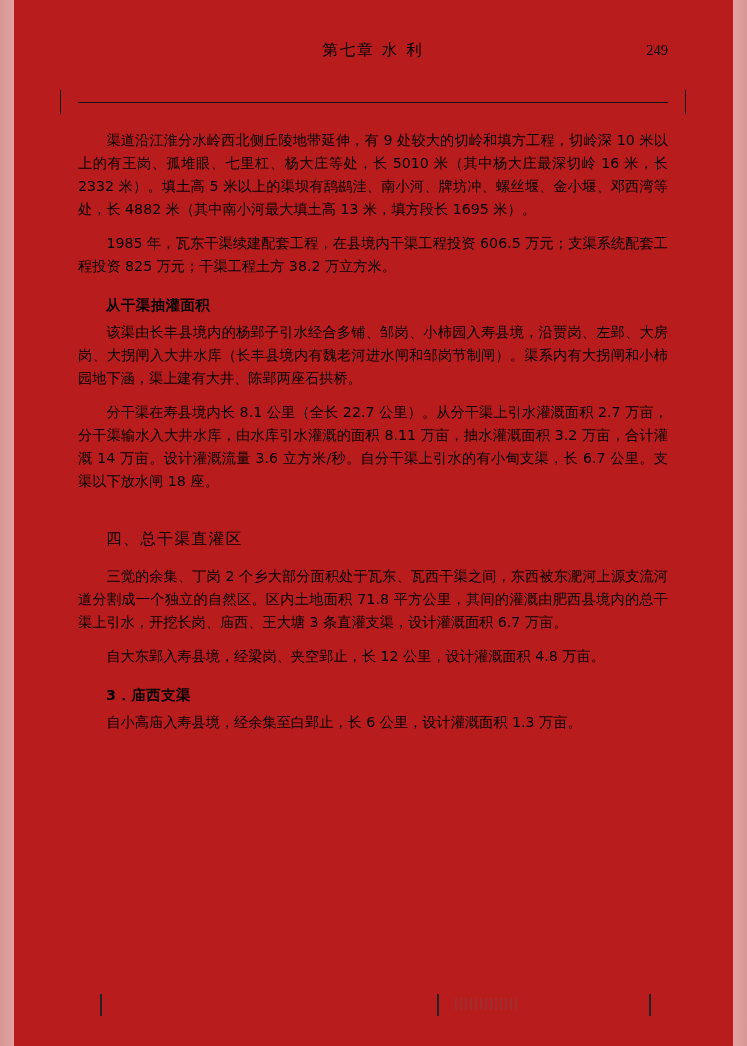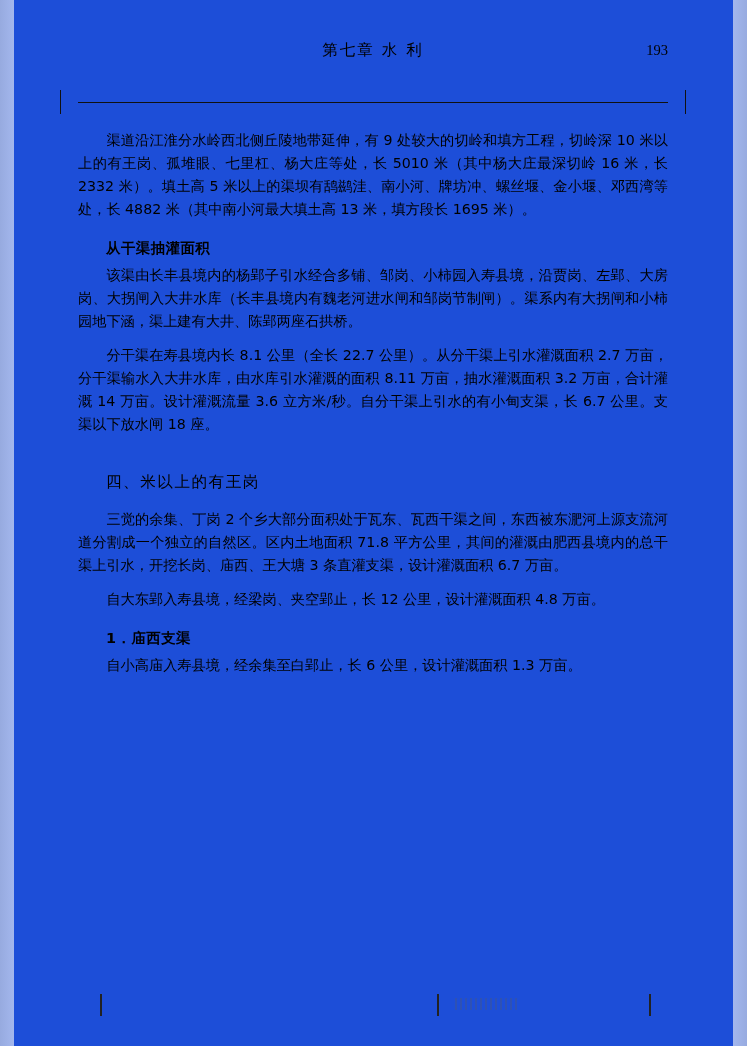--- a/index.html
+++ b/index.html
@@ -13,21 +13,21 @@
     position: relative;
     font-family: "DejaVu Sans", "Liberation Sans", sans-serif;
     color: #000000;
     overflow: hidden;
   }
   .page {
     position: absolute;
     left: 0; top: 0;
     width: 747px;
     height: 1046px;
-    background: #1d4ed8;
+    background: #b91c1c;
   }
   
   .edge-left {
     position: absolute;
     left: 0; top: 0; width: 14px; height: 1046px;
     background: linear-gradient(90deg, #e8e8e4 0%, #fdfdfb 100%);
     opacity: .6;
   }
   .edge-right {
     position: absolute;
@@ -141,47 +141,48 @@
 
 <div class="page">
 
   <div class="edge-left"></div>
   <div class="edge-right"></div>
 
   <div class="content">
 
     <div class="header-row">
       <div class="chapter-title">第七章  水  利</div>
-      <div class="page-number">193</div>
+      <div class="page-number">249</div>
     </div>
 
     <div class="rule-wrap">
       <span class="tick l"></span>
       <span class="tick r"></span>
       <div class="rule"></div>
     </div>
 
     <div class="body">
 
 
       <p class="para">渠道沿江淮分水岭西北侧丘陵地带延伸，有 9 处较大的切岭和填方工程，切岭深 10 米以上的有王岗、孤堆眼、七里杠、杨大庄等处，长 5010 米（其中杨大庄最深切岭 16 米，长 2332 米）。填土高 5 米以上的渠坝有鸹鹚洼、南小河、牌坊冲、螺丝堰、金小堰、邓西湾等处，长 4882 米（其中南小河最大填土高 13 米，填方段长 1695 米）。</p>
+      <p class="para">1985 年，瓦东干渠续建配套工程，在县境内干渠工程投资 606.5 万元；支渠系统配套工程投资 825 万元；干渠工程土方 38.2 万立方米。</p>
 
       <h3 class="sub">从干渠抽灌面积</h3>
       <p class="para">该渠由长丰县境内的杨郢子引水经合多铺、邹岗、小柿园入寿县境，沿贾岗、左郢、大房岗、大拐闸入大井水库（长丰县境内有魏老河进水闸和邹岗节制闸）。渠系内有大拐闸和小柿园地下涵，渠上建有大井、陈郢两座石拱桥。</p>
       <p class="para">分干渠在寿县境内长 8.1 公里（全长 22.7 公里）。从分干渠上引水灌溉面积 2.7 万亩，分干渠输水入大井水库，由水库引水灌溉的面积 8.11 万亩，抽水灌溉面积 3.2 万亩，合计灌溉 14 万亩。设计灌溉流量 3.6 立方米/秒。自分干渠上引水的有小甸支渠，长 6.7 公里。支渠以下放水闸 18 座。</p>
 
       <div class="gap-lg"></div>
 
-      <h2 class="sect">四、米以上的有王岗</h2>
+      <h2 class="sect">四、总干渠直灌区</h2>
       <p class="para">三觉的余集、丁岗 2 个乡大部分面积处于瓦东、瓦西干渠之间，东西被东淝河上源支流河道分割成一个独立的自然区。区内土地面积 71.8 平方公里，其间的灌溉由肥西县境内的总干渠上引水，开挖长岗、庙西、王大塘 3 条直灌支渠，设计灌溉面积 6.7 万亩。</p>
 
       <p class="para">自大东郢入寿县境，经梁岗、夹空郢止，长 12 公里，设计灌溉面积 4.8 万亩。</p>
 
 
-      <h3 class="sub">1．庙西支渠</h3>
+      <h3 class="sub">3．庙西支渠</h3>
       <p class="para">自小高庙入寿县境，经余集至白郢止，长 6 公里，设计灌溉面积 1.3 万亩。</p>
 
     </div>
   </div>
 
   <div class="footer-marks">
     <span class="fm v1"></span>
     <span class="fm v2"></span>
     <span class="fm v3"></span>
     <span class="smudge"></span>

